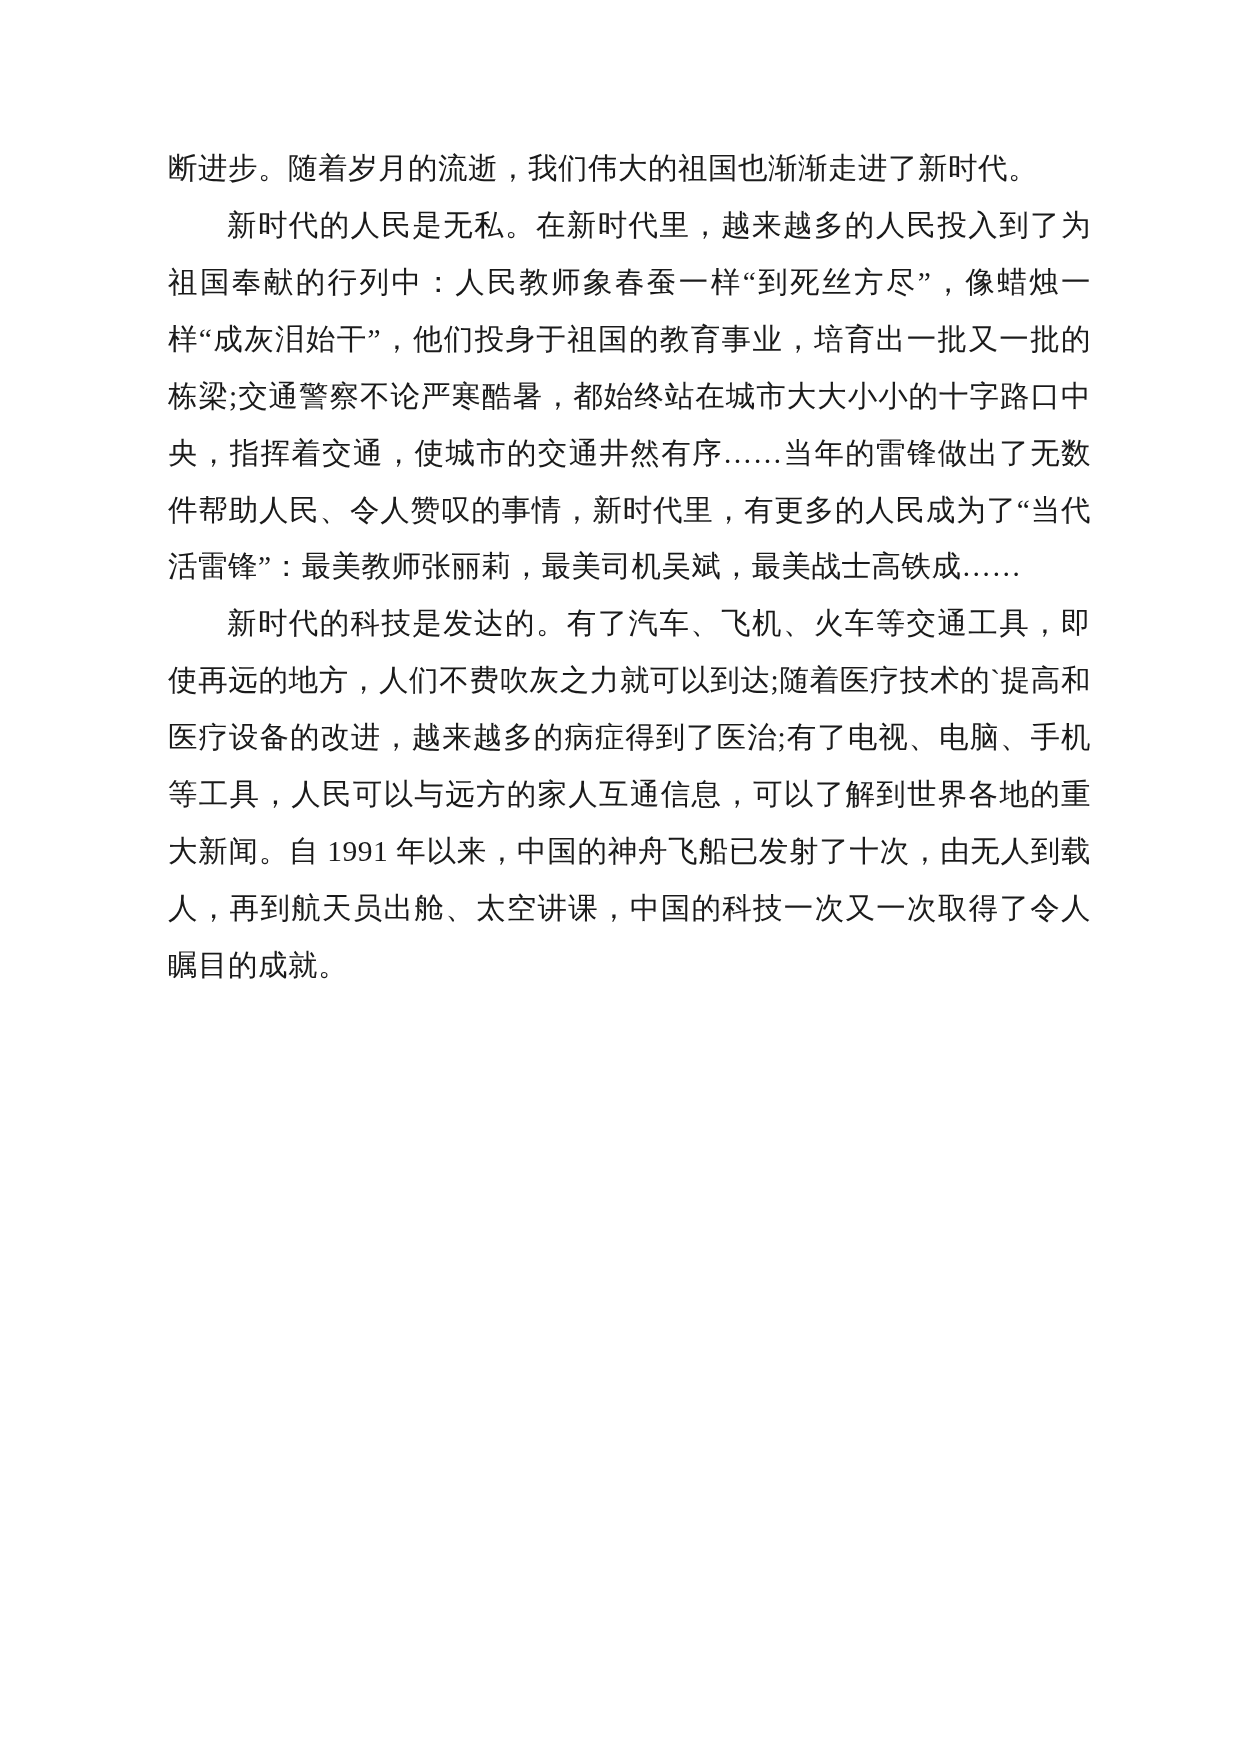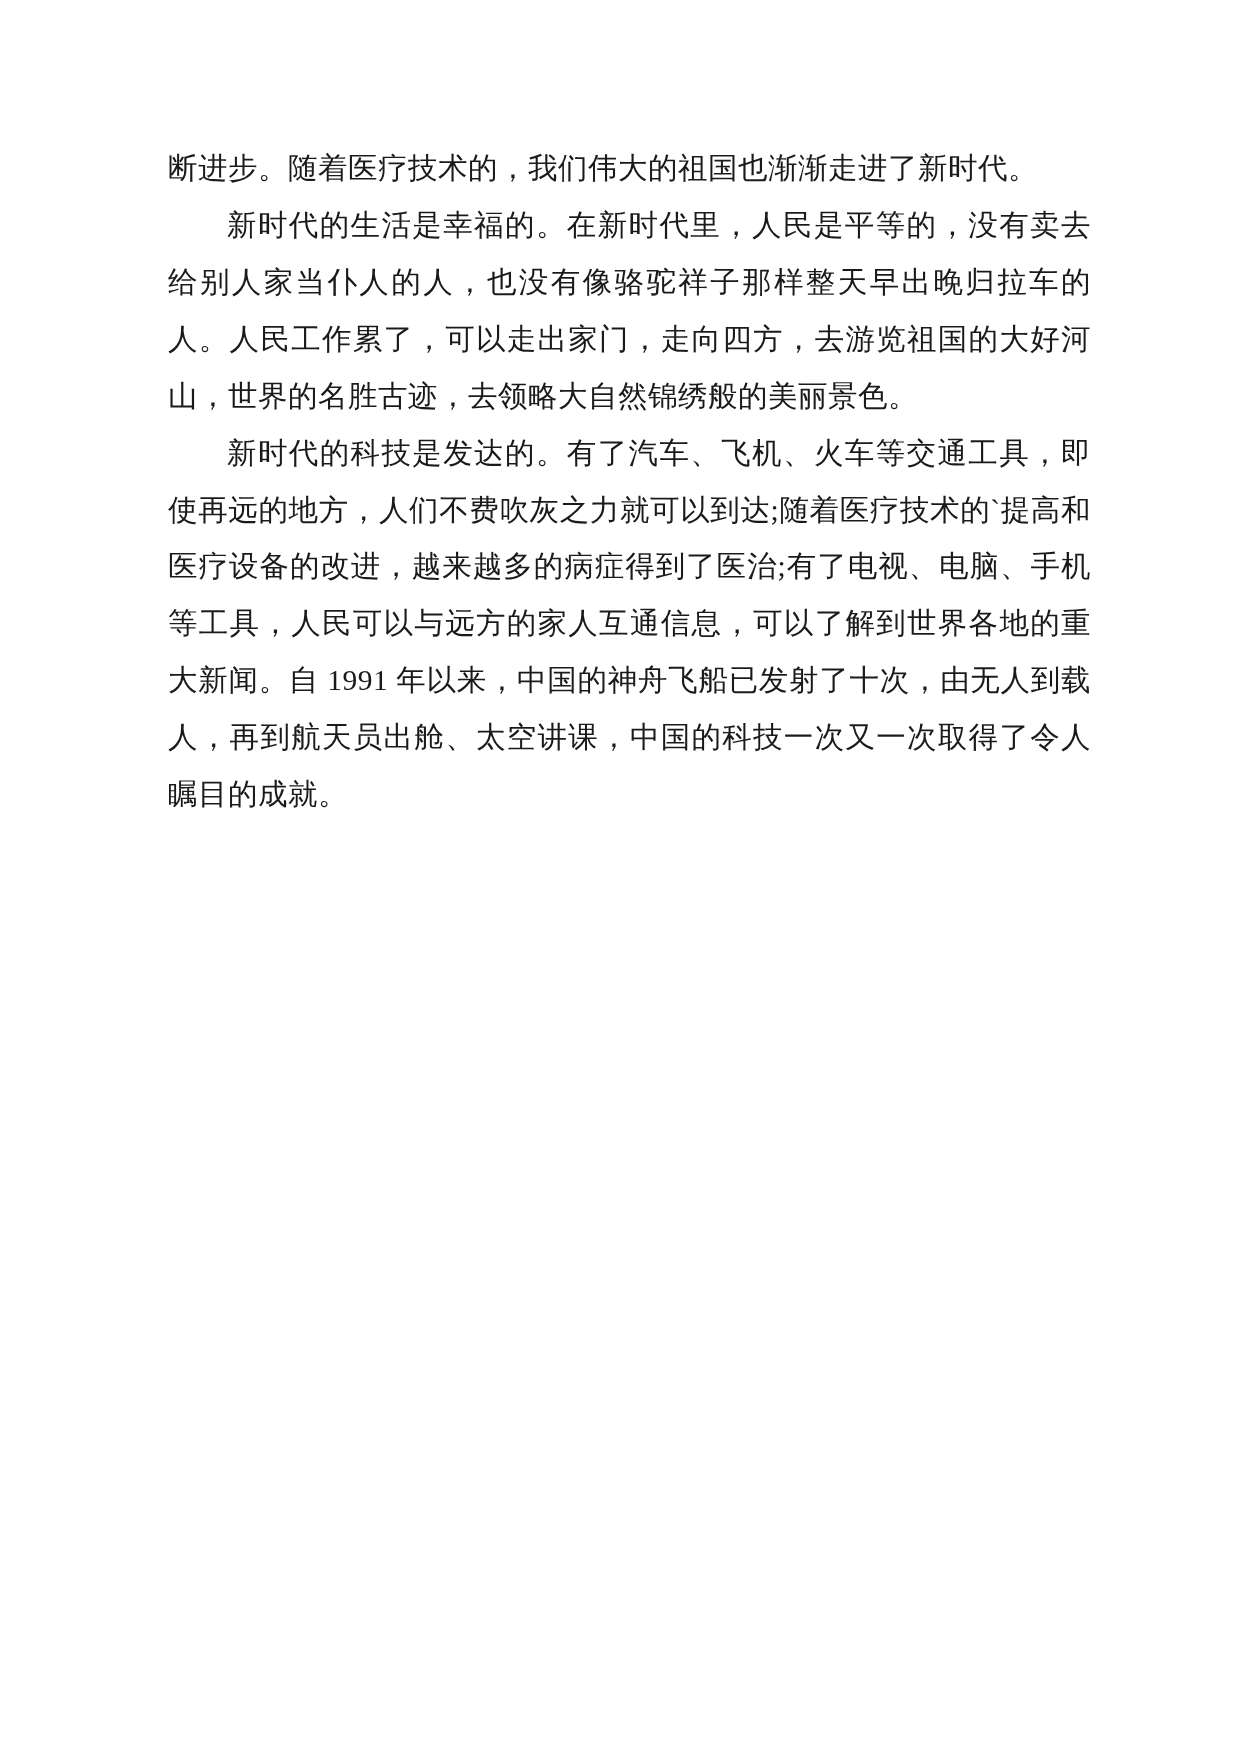--- a/index.html
+++ b/index.html
@@ -37,17 +37,17 @@
   }
   .para.indent {
     text-indent: 2em;
   }
 </style>
 </head>
 <body>
 
 <div class="page">
   <div class="doc-body">
-    <p class="para">断进步。随着医疗技术的，我们伟大的祖国也渐渐走进了新时代。</p>
-    <p class="para indent">新时代的生活是幸福的。在新时代里，人民是平等的，没有卖去给别人家当仆人的人，也没有像骆驼祥子那样整天早出晚归拉车的人。人民工作累了，可以走出家门，走向四方，去游览祖国的大好河山，世界的名胜古迹，去领略大自然锦绣般的美丽景色。</p>
+    <p class="para">断进步。随着岁月的流逝，我们伟大的祖国也渐渐走进了新时代。</p>
+    <p class="para indent">新时代的人民是无私。在新时代里，越来越多的人民投入到了为祖国奉献的行列中：人民教师象春蚕一样“到死丝方尽”，像蜡烛一样“成灰泪始干”，他们投身于祖国的教育事业，培育出一批又一批的栋梁;交通警察不论严寒酷暑，都始终站在城市大大小小的十字路口中央，指挥着交通，使城市的交通井然有序……当年的雷锋做出了无数件帮助人民、令人赞叹的事情，新时代里，有更多的人民成为了“当代活雷锋”：最美教师张丽莉，最美司机吴斌，最美战士高铁成……</p>
     <p class="para indent">新时代的科技是发达的。有了汽车、飞机、火车等交通工具，即使再远的地方，人们不费吹灰之力就可以到达;随着医疗技术的`提高和医疗设备的改进，越来越多的病症得到了医治;有了电视、电脑、手机等工具，人民可以与远方的家人互通信息，可以了解到世界各地的重大新闻。自 1991 年以来，中国的神舟飞船已发射了十次，由无人到载人，再到航天员出舱、太空讲课，中国的科技一次又一次取得了令人瞩目的成就。</p>
   </div>
 </div>
 
 </body></html>

